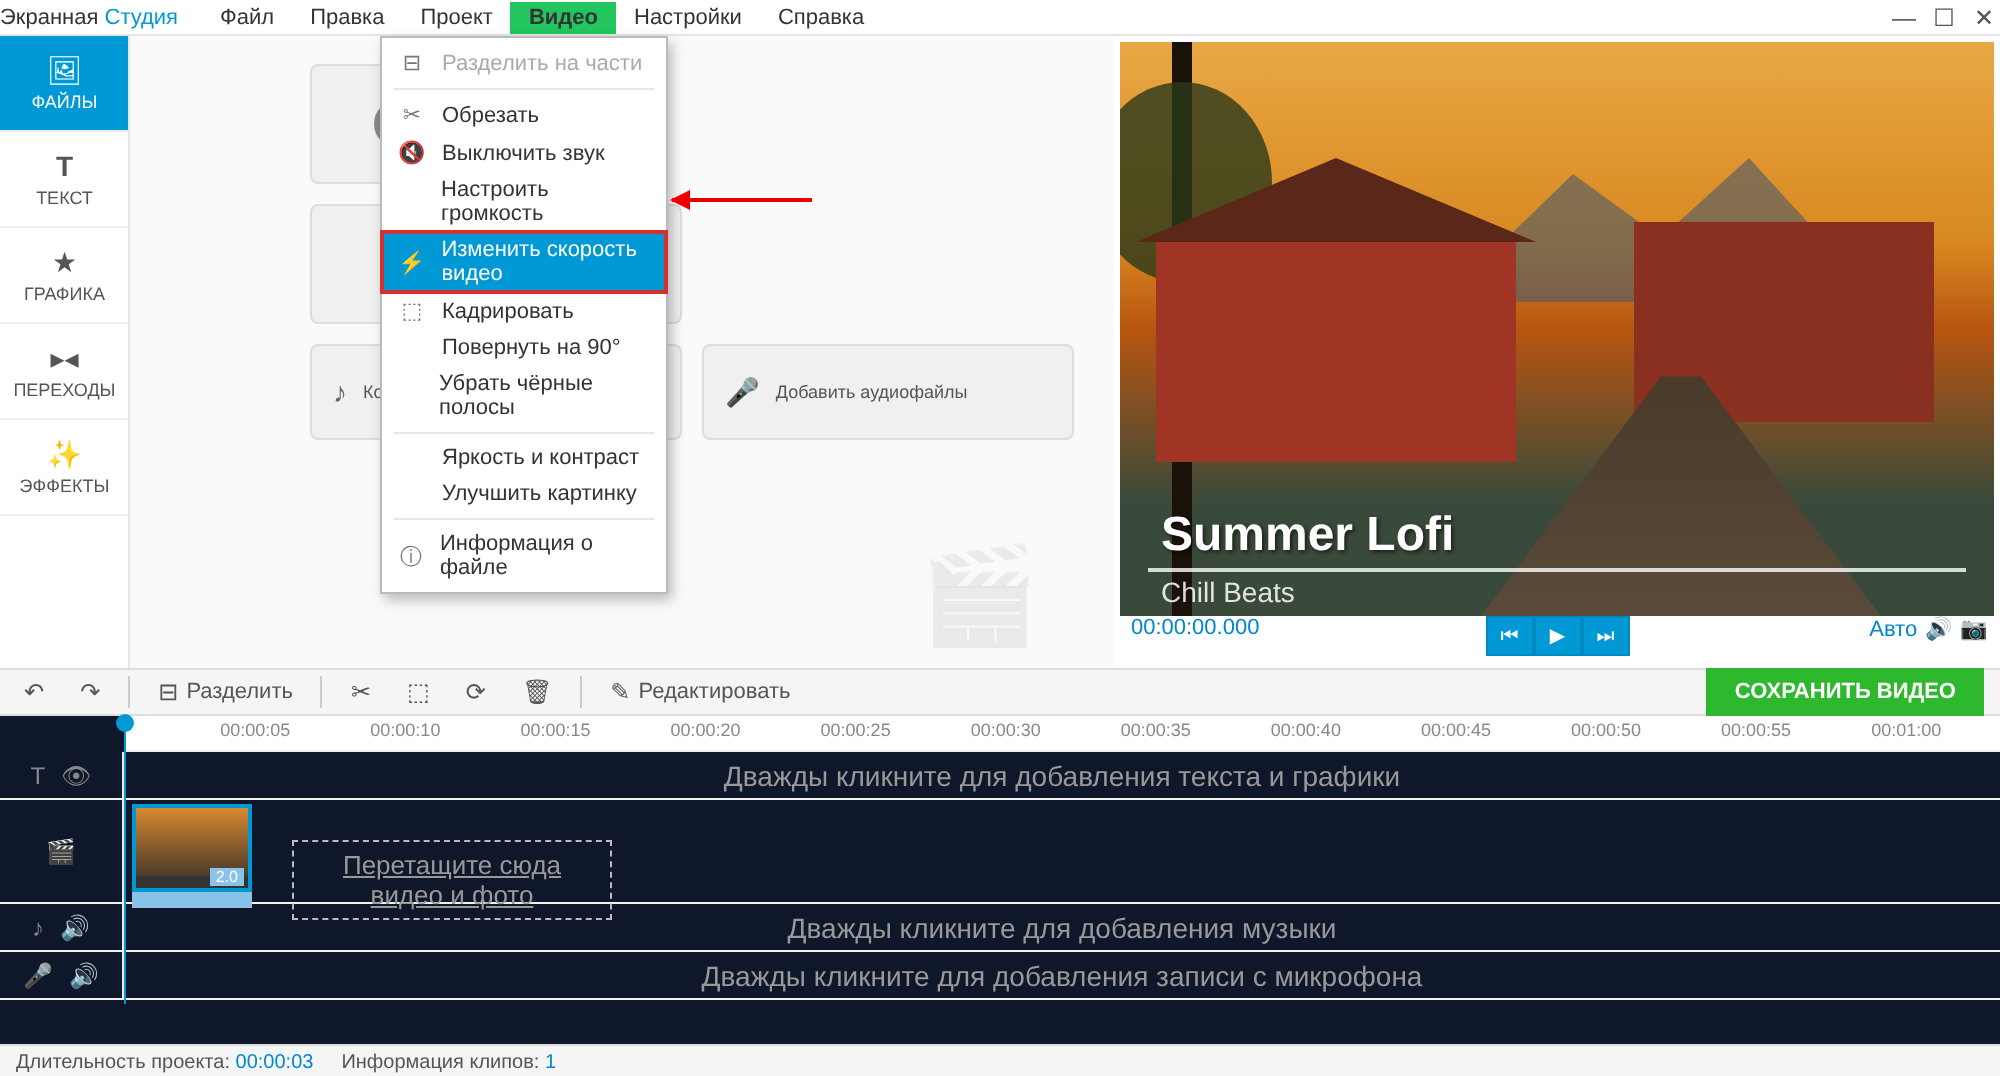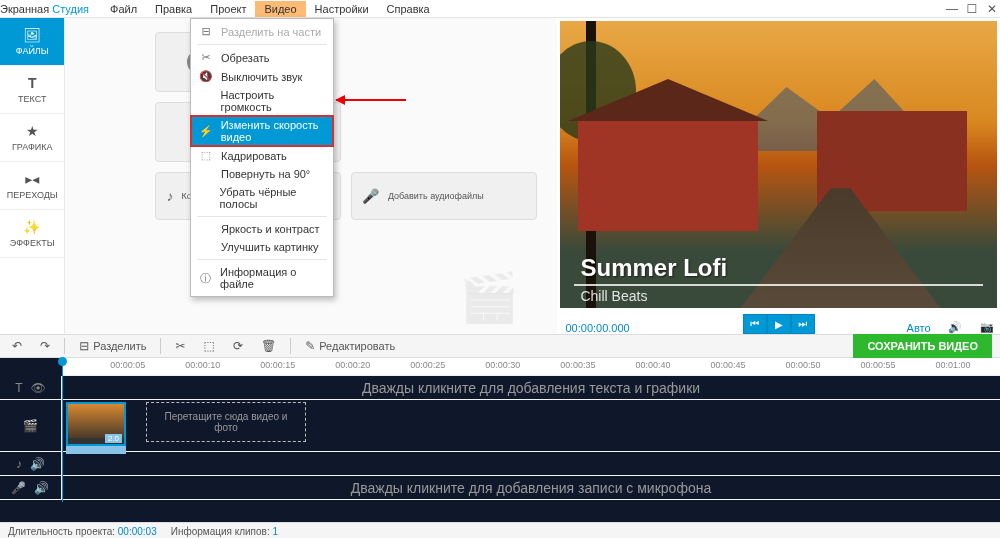--- a/index.html
+++ b/index.html
@@ -4,21 +4,21 @@
 <style>
 * { margin: 0; padding: 0; box-sizing: border-box; font-family: Arial, sans-serif; user-select: none; }
 body { width: 1000px; height: 538px; background: #fff; overflow: hidden; font-size: 11px; color: #333; position: relative; }
 
 
 .titlebar { height: 18px; display: flex; align-items: center; padding: 0 0; background: #fff; border-bottom: 1px solid #e5e5e5; }
 .titlebar .app-name { font-size: 11px; }
 .titlebar .app-name .blue { color: #0099d6; }
 .menubar { display: flex; gap: 0; margin-left: 12px; }
 .menubar .menu-item { padding: 2px 9px; font-size: 11px; cursor: pointer; }
-.menubar .menu-item.active { background: #fdba74; }
+.menubar .menu-item.active { background: #22c55e; font-weight: bold; }
 .win-controls { margin-left: auto; display: flex; gap: 4px; }
 .win-controls span { width: 16px; text-align: center; font-size: 12px; color: #555; }
 
 
 .main { display: flex; height: 316px; }
 .sidebar { width: 82px; background: #fff; border-right: 1px solid #e8e8e8; display: flex; flex-direction: column; }
 .side-tab { height: 48px; display: flex; flex-direction: column; align-items: center; justify-content: center; gap: 3px; font-size: 9px; color: #555; border-bottom: 1px solid #eee; cursor: pointer; }
 .side-tab.active { background: #0099d6; color: #fff; }
 .side-tab .icon { font-size: 14px; }
 
@@ -50,25 +50,25 @@
 .preview-img .house { position: absolute; left: 18px; top: 100px; width: 180px; height: 110px; background: #a03525; }
 .preview-img .house::before { content: ''; position: absolute; top: -42px; left: -10px; border-bottom: 42px solid #5a2718; border-left: 100px solid transparent; border-right: 100px solid transparent; }
 .preview-img .house2 { position: absolute; right: 30px; top: 90px; width: 150px; height: 100px; background: #8a3020; }
 .preview-img .road { position: absolute; left: 180px; bottom: 0; width: 200px; height: 120px; background: linear-gradient(180deg, #4a3a2a, #5a4a3a); clip-path: polygon(45% 0, 55% 0, 100% 100%, 0 100%); }
 .preview-img .mountain { position: absolute; left: 160px; top: 50px; width: 220px; height: 80px; background: #4a5a6a; clip-path: polygon(0 100%, 30% 20%, 50% 60%, 70% 10%, 100% 100%); opacity: 0.6; }
 .preview-img .tree { position: absolute; left: 6px; top: 0; width: 50px; height: 290px; background: linear-gradient(90deg, transparent 40%, #1a1208 40%, #1a1208 60%, transparent 60%); }
 .preview-img .tree::after { content:''; position:absolute; top:20px; left:-20px; width:90px; height:100px; background:#2a3a1a; border-radius:50%; opacity:0.8;}
 .preview-img .overlay-title { position: absolute; left: 20px; bottom: 26px; color: #fff; font-size: 24px; font-weight: 600; text-shadow: 1px 1px 2px rgba(0,0,0,0.6); }
 .preview-img .overlay-sub { position: absolute; left: 20px; bottom: 4px; color: #fff; font-size: 14px; opacity: 0.85; }
 .preview-img .scrub { position: absolute; left: 14px; right: 14px; bottom: 22px; height: 2px; background: rgba(255,255,255,0.8); }
-.preview-controls { height: 26px; display: flex; align-items: flex-end; padding: 0 6px; gap: 8px; }
+.preview-controls { height: 26px; display: flex; align-items: flex-start; padding: 0 6px; gap: 8px; }
 .timecode { color: #0088cc; font-size: 11px; margin-right: auto; margin-left: 2px; }
 .pc-center { display: flex; gap: 0; position: absolute; left: 50%; transform: translateX(-50%); }
 .pc-btn { width: 24px; height: 20px; background: #0099d6; color: #fff; display: flex; align-items: center; justify-content: center; font-size: 10px; border: 1px solid #0088c5; }
-.pc-right { margin-left: auto; display: flex; align-items: center; gap: 18px; color: #666; }
+.pc-right { margin-left: auto; display: flex; align-items: center; gap: 4px; color: #666; }
 .pc-right .auto { color: #0088cc; font-size: 11px; }
 
 
 .toolbar { height: 24px; background: #f5f5f5; border-top: 1px solid #ddd; border-bottom: 1px solid #ddd; display: flex; align-items: center; padding: 0 8px; gap: 10px; }
 .tb-btn { display: flex; align-items: center; gap: 4px; font-size: 11px; color: #555; padding: 2px 4px; }
 .tb-btn .tbi { font-size: 12px; }
 .tb-sep { width: 1px; height: 16px; background: #ccc; }
 .save-btn { margin-left: auto; background: #2eb82e; color: #fff; padding: 4px 14px; font-size: 11px; font-weight: bold; height: 24px; display: flex; align-items: center; }
 
 
@@ -81,21 +81,21 @@
 .track { height: 24px; display: flex; align-items: center; border-bottom: 1px solid #f3f3f3; }
 .track.tall { height: 52px; }
 .track-head { width: 62px; display: flex; align-items: center; justify-content: center; gap: 8px; color: #888; height: 100%; border-right: 1px solid #eee; }
 .track-head .thi { font-size: 12px; }
 .track-body { flex: 1; height: 100%; position: relative; display: flex; align-items: center; }
 .track-hint { width: 100%; text-align: center; color: #999; font-size: 14px; }
 .clip { position: absolute; left: 4px; top: 2px; width: 60px; height: 44px; border: 2px solid #0099d6; background: #333; }
 .clip-thumb { width: 100%; height: 34px; background: linear-gradient(180deg, #d88830, #4a3a2a); }
 .clip-label { position: absolute; right: 2px; bottom: 1px; background: #89c4e8; color: #fff; font-size: 8px; padding: 0 3px; }
 .clip-audio { position: absolute; left: 4px; top: 46px; width: 60px; height: 8px; background: #89c4e8; }
-.dropzone { position: absolute; left: 84px; top: 2px; width: 160px; height: 40px; border: 1px dashed #bbb; display: flex; align-items: center; justify-content: center; text-align: center; color: #999; font-size: 10px; padding: 0 10px; }
+.dropzone { position: absolute; left: 84px; top: 20px; width: 160px; height: 40px; border: 1px dashed #bbb; display: flex; align-items: center; justify-content: center; text-align: center; color: #999; font-size: 13px; padding: 0 10px; text-decoration: underline; }
 
 
 .statusbar { height: 18px; background: #f5f5f5; border-top: 1px solid #ddd; display: flex; align-items: center; padding: 0 8px; font-size: 10px; color: #555; gap: 14px; }
 .statusbar .sb-right { margin-left: auto; display: flex; align-items: center; gap: 6px; }
 .zoom-slider { width: 100px; height: 4px; background: #ddd; position: relative; border-radius: 2px; }
 .zoom-slider::before { content: ''; position: absolute; left: 0; width: 30%; height: 100%; background: #0099d6; border-radius: 2px; }
 .zoom-slider::after { content: ''; position: absolute; left: 28%; top: -3px; width: 10px; height: 10px; background: #fff; border: 1px solid #999; border-radius: 50%; }
 </style>
 </head>
 <body>
@@ -320,20 +320,23 @@
         </div>
         <div class="clip-audio"></div>
         <div class="dropzone">Перетащите сюда видео и фото</div>
       </div>
     </div>
     <div class="track">
       <div class="track-head">
           <span class="thi">♪</span>
           <span class="thi">🔊</span>
         </div>
+      <div class="track-body">
+          <div class="track-hint">Дважды кликните для добавления музыки</div>
+        </div>
     </div>
     <div class="track">
       <div class="track-head">
           <span class="thi">🎤</span>
           <span class="thi">🔊</span>
         </div>
       <div class="track-body">
           <div class="track-hint">Дважды кликните для добавления записи с микрофона</div>
         </div>
     </div>

